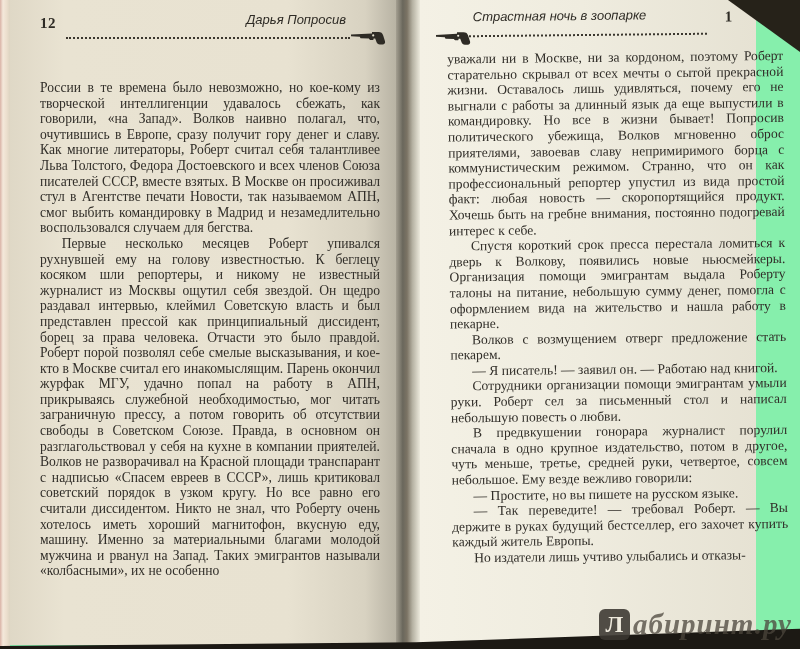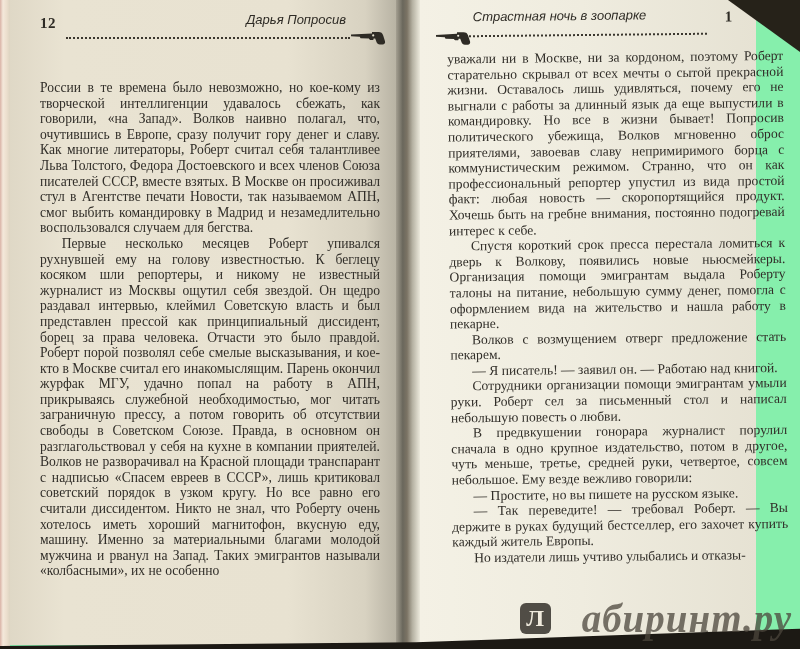--- a/index.html
+++ b/index.html
@@ -77,21 +77,21 @@
     position:absolute;right:8px;bottom:8px;z-index:6;
     display:flex;align-items:center;gap:3px;opacity:.88;
   }
   .wm-box{
     width:31px;height:31px;border-radius:6px;background:#3b3731;
     color:#efeadd;display:flex;align-items:center;justify-content:center;
     font:bold 24px "Liberation Serif",serif;
   }
   .wm-text{
     font-family:"Liberation Serif",serif;font-weight:bold;font-style:italic;
-    font-size:39px;color:#4c463d;letter-spacing:1px;opacity:.85;margin-left:28px;
+    font-size:29px;color:#4c463d;letter-spacing:1px;opacity:.85;
   }
 </style>
 </head>
 <body>
 
 <div class="photo">
 
   <div class="left-strip"></div>
 
   <div class="page-left">

